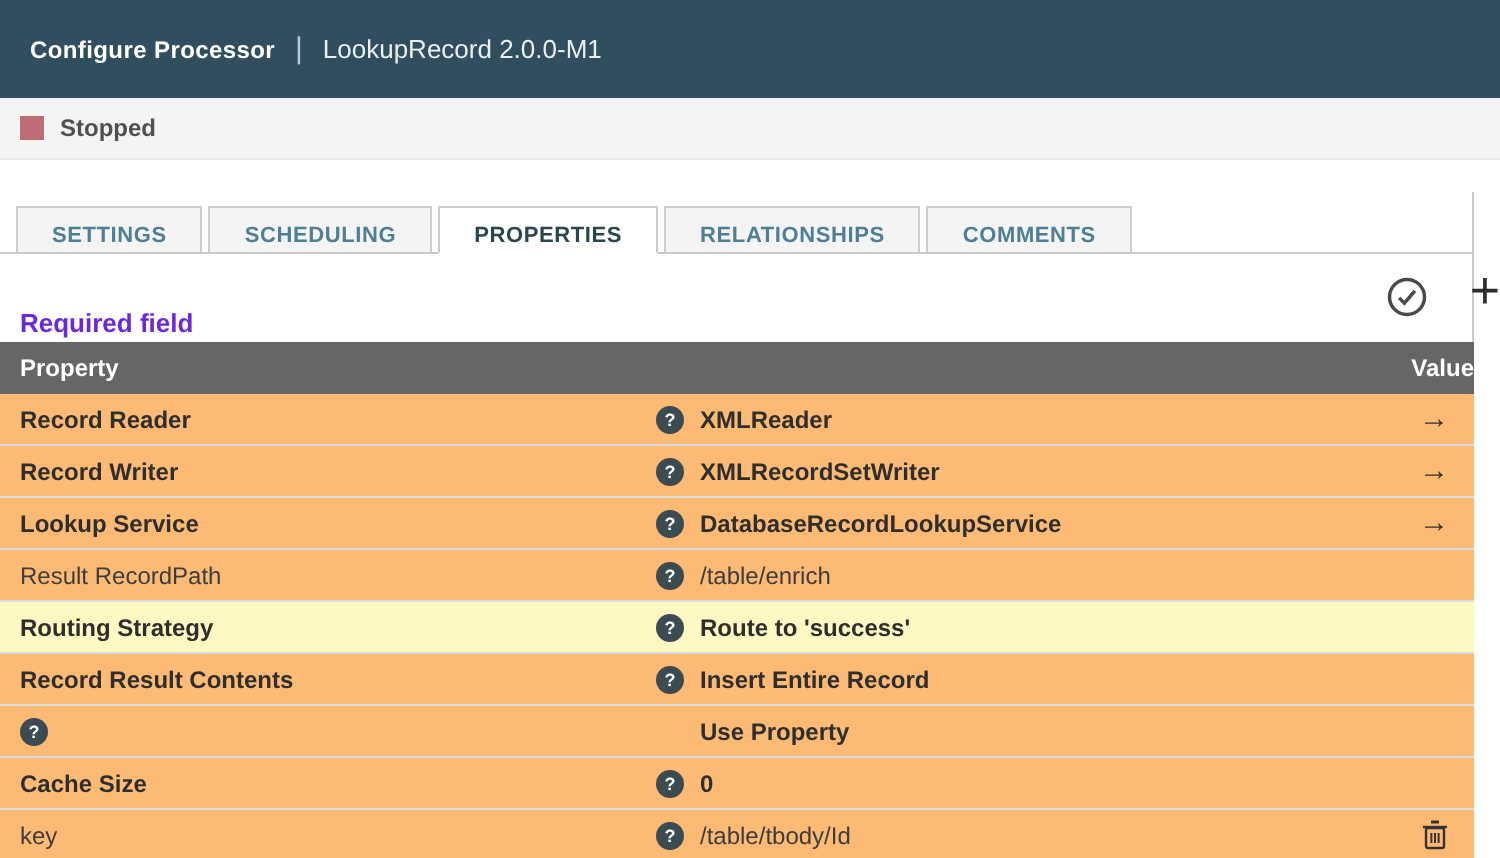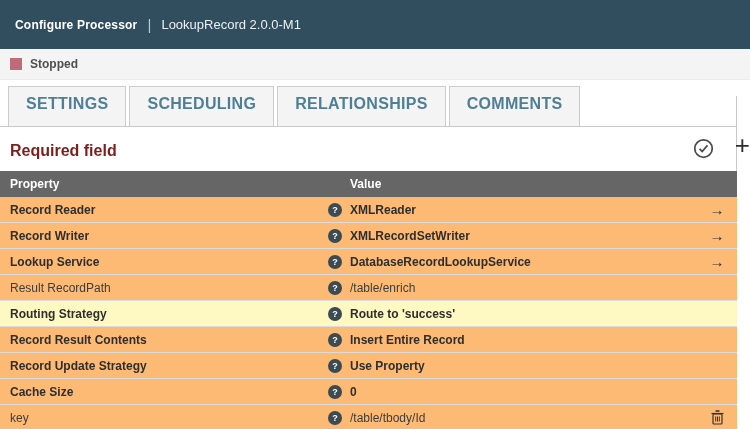--- a/index.html
+++ b/index.html
@@ -36,51 +36,51 @@
   }
 
   
   .tabs {
     display: flex; align-items: flex-end; gap: 3px;
     padding-left: 8px; margin-top: 16px;
     border-bottom: 1px solid #c9c9c9; height: 31px;
   }
   .tab {
     background: #f4f4f4; border: 1px solid #ccc;
-    padding: 8px 17px 13px; font-size: 16px; font-weight: bold;
+    padding: 8px 17px 2px; font-size: 11px; font-weight: bold;
     letter-spacing: .3px; color: #4e7f95; cursor: pointer;
     margin-bottom: -1px; border-bottom: 1px solid #c9c9c9;
   }
   .tab.active {
     background: #fff; color: #29464f; border-bottom: 1px solid #fff;
   }
 
   
   .required-row { height: 44px; position: relative; }
   .required-label {
-    position: absolute; left: 10px; top: 15px;
-    font-size: 16px; font-weight: bold; color: #7f1d1d;
+    position: absolute; left: 10px; top: 27px;
+    font-size: 13px; font-weight: bold; color: #6d28d9;
   }
   .verify-btn {
     position: absolute; right: 22px; top: 11px;
     width: 21px; height: 21px; cursor: pointer; display: block;
   }
   .add-btn {
     position: absolute; right: -14px; top: 5px;
     font-size: 26px; color: #2d2d2d; cursor: pointer; line-height: 26px;
   }
 
   
   .props-table { width: 737px; font-size: 12px; color: #333; }
   .thead {
     background: #666; color: #fff; height: 26px;
     display: flex; align-items: center; font-weight: bold;
   }
   .prop-col { width: 350px; padding-left: 10px; }
-  .val-col  { flex: 1; }
+  .val-col  { flex: 1; text-align: right; }
 
   .trow {
     display: flex; align-items: center; height: 26px;
     border-bottom: 1px solid #dcdcdc; background: #fdba74;
   }
   .trow.highlight { background: #fef9c3; }
   .prop-cell {
     width: 350px; padding-left: 10px; padding-right: 8px;
     display: flex; align-items: center; justify-content: space-between;
   }
@@ -113,20 +113,21 @@
 <div class="status-bar">
   <span class="status-square"></span>
   <span class="status-label">Stopped</span>
 </div>
 
 <div class="content">
 
   <div class="tabs">
     <div class="tab">SETTINGS</div>
     <div class="tab">SCHEDULING</div>
+    <div class="tab active">PROPERTIES</div>
     <div class="tab">RELATIONSHIPS</div>
     <div class="tab">COMMENTS</div>
   </div>
 
   <div class="required-row">
     <span class="required-label">Required field</span>
     <svg class="verify-btn" viewBox="0 0 24 24">
       <circle cx="12" cy="12" r="10" fill="none" stroke="#4a4a4a" stroke-width="2"></circle>
       <path d="M7.5 12.5l3 3 6-7" fill="none" stroke="#4a4a4a" stroke-width="2"></path>
     </svg>
@@ -194,21 +195,20 @@
       <div class="prop-cell">
         <span class="prop-name">Record Result Contents</span>
         <span class="help-icon">?</span>
       </div>
       <div class="val-cell">Insert Entire Record</div>
       <div class="action-cell"></div>
     </div>
 
     <div class="trow required">
       <div class="prop-cell">
-        <span class="prop-name">Record Update Strategy</span>
         <span class="help-icon">?</span>
       </div>
       <div class="val-cell">Use Property</div>
       <div class="action-cell"></div>
     </div>
 
     <div class="trow required">
       <div class="prop-cell">
         <span class="prop-name">Cache Size</span>
         <span class="help-icon">?</span>

